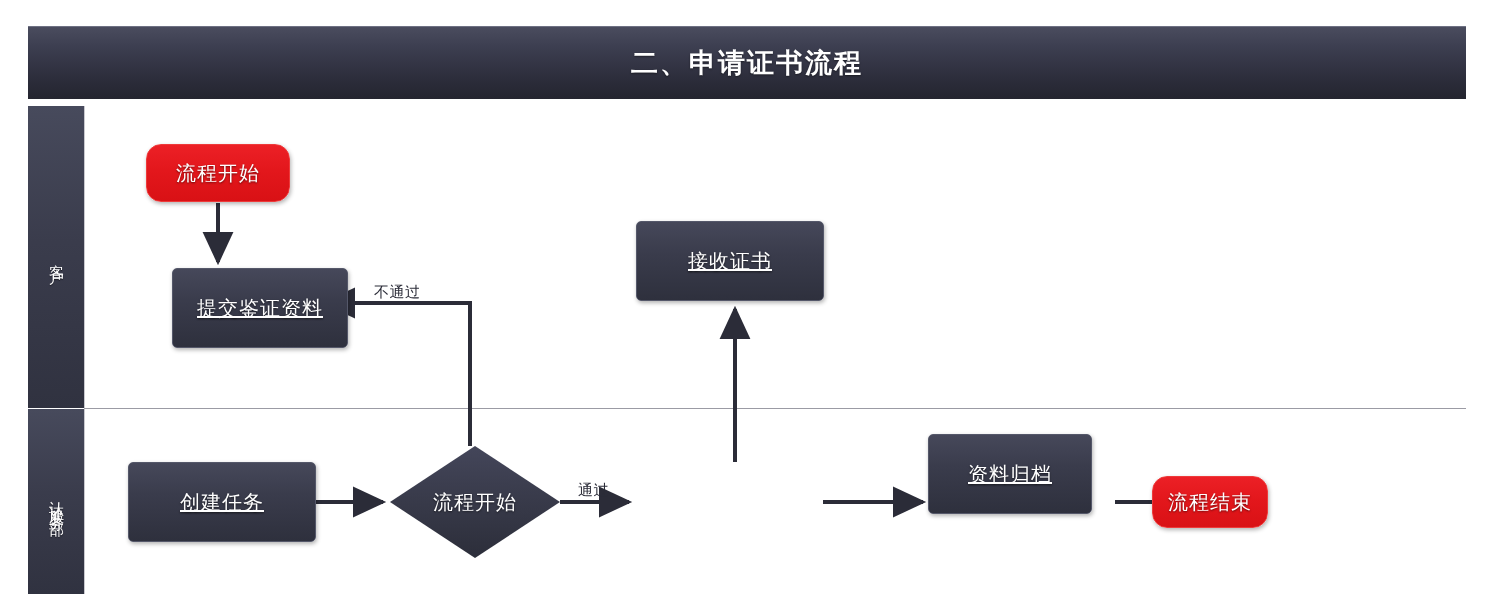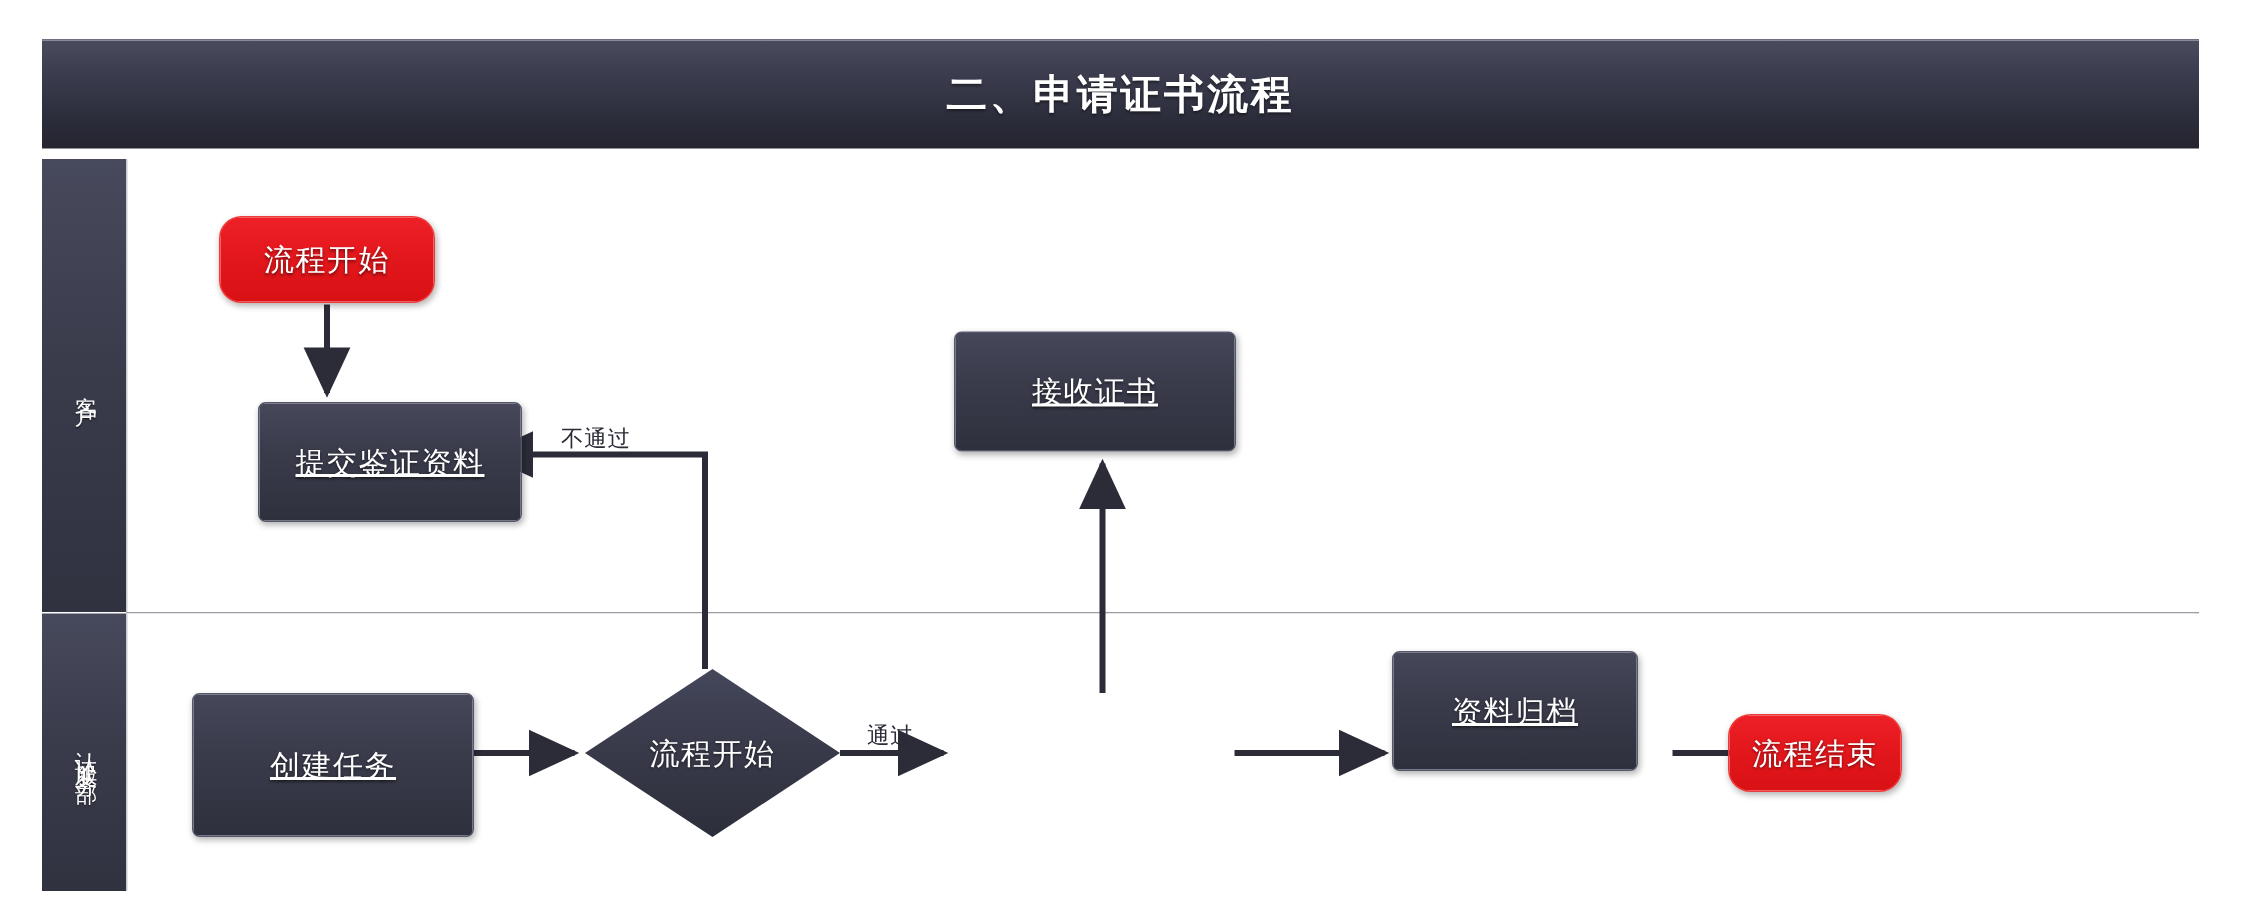--- a/index.html
+++ b/index.html
@@ -203,21 +203,21 @@
   </div>
 
   <div class="node rect" style="left:128px; top:268px; width:176px; height:80px;margin-left:44px;">
     <span>提交鉴证资料</span>
   </div>
 
   <div class="node rect" style="left:636px; top:221px; width:188px; height:80px;">
     <span>接收证书</span>
   </div>
 
-  <div class="node rect" style="left:128px; top:462px; width:188px; height:96px;">
+  <div class="node rect" style="left:128px; top:462px; width:188px; height:80px;">
     <span>创建任务</span>
   </div>
 
   <div class="node diamond" style="left:390px; top:446px; width:170px; height:112px;">
     <div class="diamond-shape"></div>
     <span class="diamond-label">流程开始</span>
   </div>
 
 
   <div class="node rect" style="left:928px; top:434px; width:164px; height:80px;">

